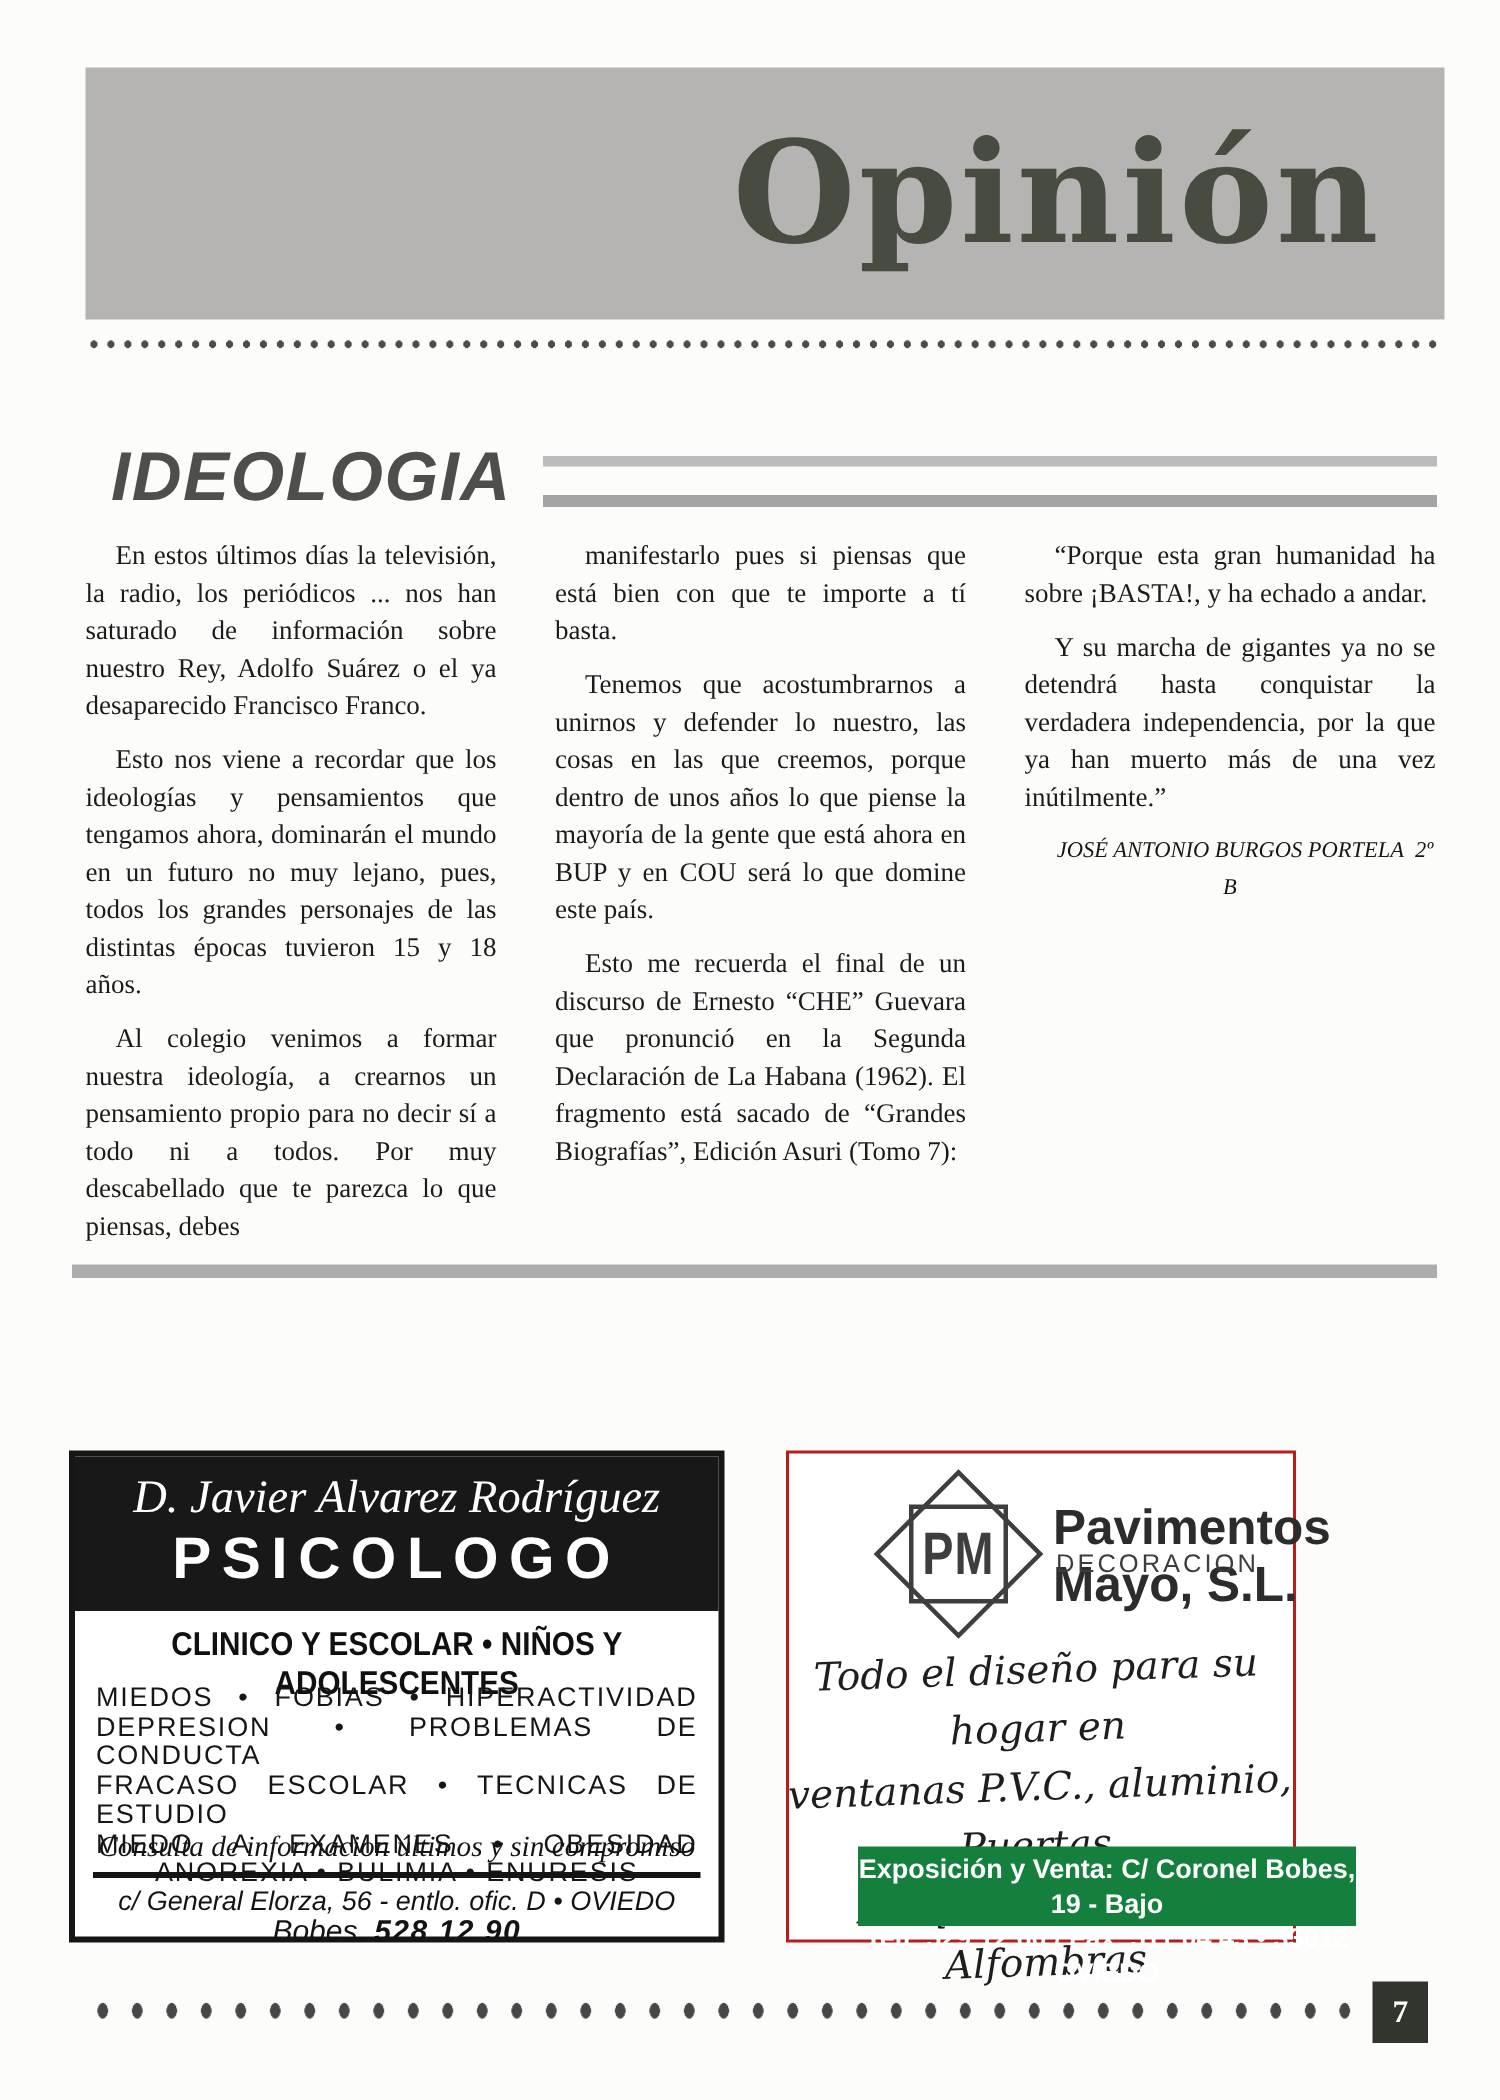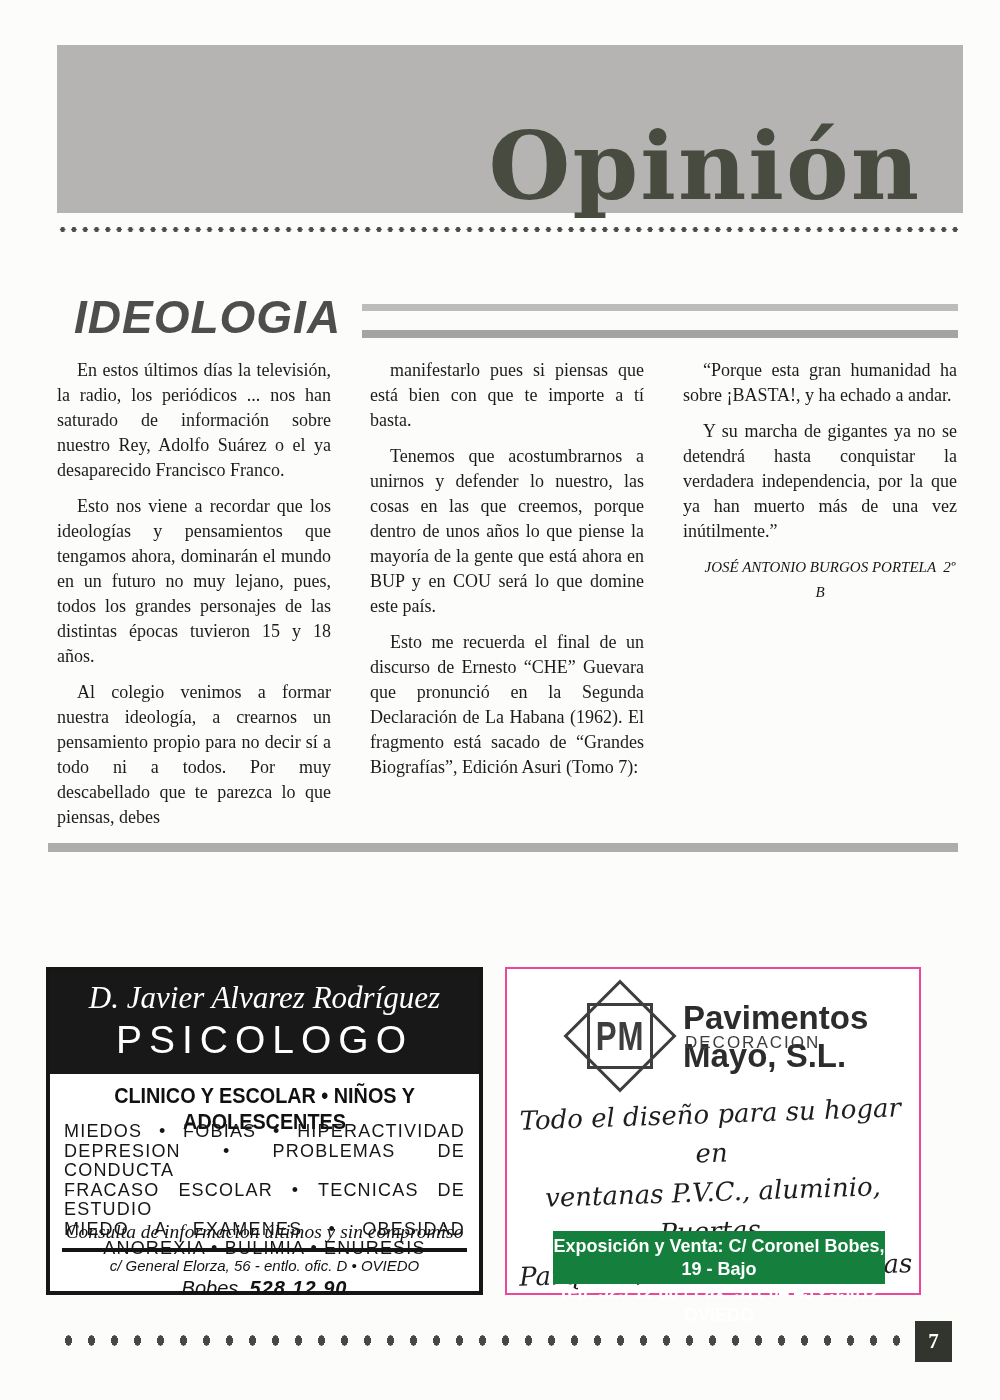--- a/index.html
+++ b/index.html
@@ -1,21 +1,21 @@
 <!DOCTYPE html>
 <html><head>
 <meta charset="utf-8">
 <style>
   html,body{margin:0;padding:0;background:#e8e8e8;}
   .page{position:relative;width:1000px;height:1400px;background:#fcfcfb;overflow:hidden;
         font-family:"Liberation Serif",serif;margin:0 auto;}
 
   
   .band{position:absolute;left:57px;top:45px;width:906px;height:168px;background:#b5b4b3;
-        display:flex;align-items:flex-end;justify-content:flex-end;padding-right:42px;box-sizing:border-box;}
+        display:flex;align-items:center;justify-content:flex-end;padding-right:42px;box-sizing:border-box;}
   .band-title{font-family:"DejaVu Serif",serif;font-weight:bold;font-size:94px;line-height:1;
         color:#474b40;letter-spacing:2px;}
 
   
   .dots{position:absolute;background-repeat:repeat-x;}
   .dots-top{left:57px;top:223px;width:903px;height:13px;
         background-image:radial-gradient(circle 2.6px at 50% 50%, #4c4c4c 92%, rgba(0,0,0,0) 100%);
         background-size:11.3px 13px;}
   .dots-bottom{left:57px;top:1332px;width:848px;height:17px;
         background-image:radial-gradient(ellipse 3.6px 5.4px at 50% 50%, #474747 92%, rgba(0,0,0,0) 100%);
@@ -35,37 +35,37 @@
   .col1{left:57px;} .col2{left:370px;} .col3{left:683px;}
   .byline{margin-top:8px;font-style:italic;font-size:15px;text-align:center;
         white-space:pre-wrap;text-indent:0;color:#161616;}
   .end-rule{position:absolute;left:48px;top:843px;width:910px;height:9px;background:#adadad;}
 
   
   .ad1{position:absolute;left:46px;top:967px;width:437px;height:328px;border:4px solid #161616;
         box-sizing:border-box;background:#fff;font-family:"Liberation Sans",sans-serif;}
   .ad1-header{position:absolute;left:0;top:0;right:0;height:103px;background:#181818;color:#fff;text-align:center;}
   .ad1-name{margin-top:9px;font-family:"Liberation Serif",serif;font-style:italic;font-size:31px;}
-  .ad1-prof{font-weight:normal;font-size:39px;letter-spacing:7px;margin-top:2px;}
+  .ad1-prof{font-weight:bold;font-size:39px;letter-spacing:7px;margin-top:2px;}
   .ad1-subtitle{position:absolute;left:0;top:112px;width:100%;text-align:center;font-weight:bold;
         font-size:22px;color:#101010;transform:scaleX(0.9);transform-origin:center;}
   .ad1-services{position:absolute;left:14px;right:14px;top:151px;font-size:18px;
         letter-spacing:1.2px;color:#161616;}
   .svc{line-height:19.5px;text-align:justify;text-align-last:justify;}
   .svc-last{text-align:center;text-align-last:center;}
   .ad1-note{position:absolute;left:0;top:250px;width:100%;text-align:center;
         font-family:"Liberation Serif",serif;font-style:italic;font-size:19.5px;color:#141414;}
   .ad1-rule{position:absolute;left:12px;right:12px;top:277px;height:4px;background:#141414;}
   .ad1-address{position:absolute;left:0;top:286px;width:100%;text-align:center;font-style:italic;
-        font-size:15px;color:#131313;}
+        font-size:18px;color:#131313;}
   .ad1-phone{position:absolute;left:0;top:306px;width:100%;text-align:center;font-style:italic;font-size:20px;color:#131313;}
   .ad1-phone b{letter-spacing:1px;}
 
   
-  .ad2{position:absolute;left:505px;top:967px;width:416px;height:328px;border:2px solid #ec4899;
+  .ad2{position:absolute;left:524px;top:967px;width:340px;height:328px;border:2px solid #b91c1c;
         box-sizing:border-box;background:#fff;font-family:"Liberation Sans",sans-serif;}
   .pm-logo{position:absolute;left:54px;top:8px;width:118px;height:118px;}
   .pm-diamond{position:absolute;left:19px;top:19px;width:80px;height:80px;border:3px solid #3e3e3e;
         transform:rotate(45deg);box-sizing:border-box;}
   .pm-square{position:absolute;left:26px;top:26px;width:66px;height:66px;border:3px solid #3e3e3e;
         box-sizing:border-box;}
   .pm-letters{position:absolute;left:0;top:0;width:118px;height:118px;display:flex;align-items:center;
         justify-content:center;font-weight:bold;font-size:40px;color:#3e3e3e;
         transform:scaleX(0.78);letter-spacing:1px;}
   .pm-company{position:absolute;left:176px;top:30px;font-weight:bold;font-size:33px;color:#2c2c2c;}

